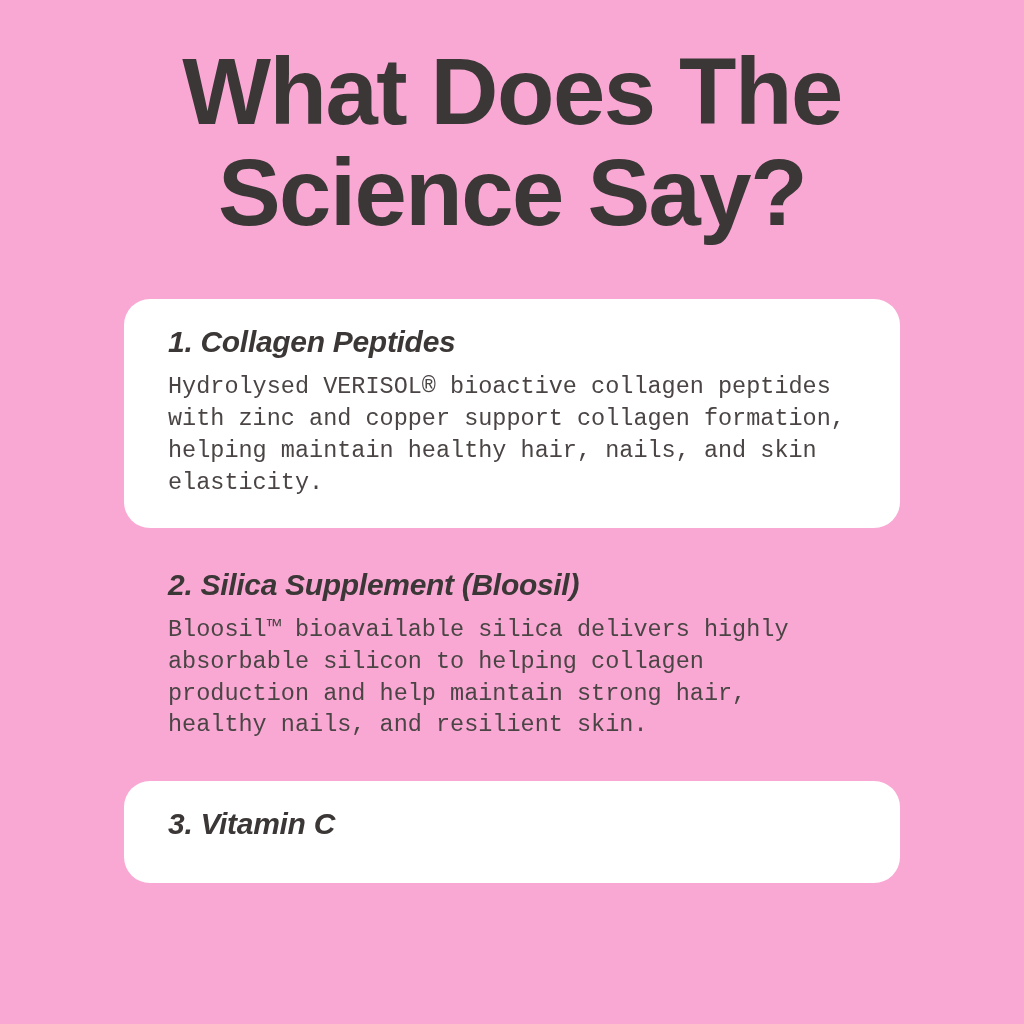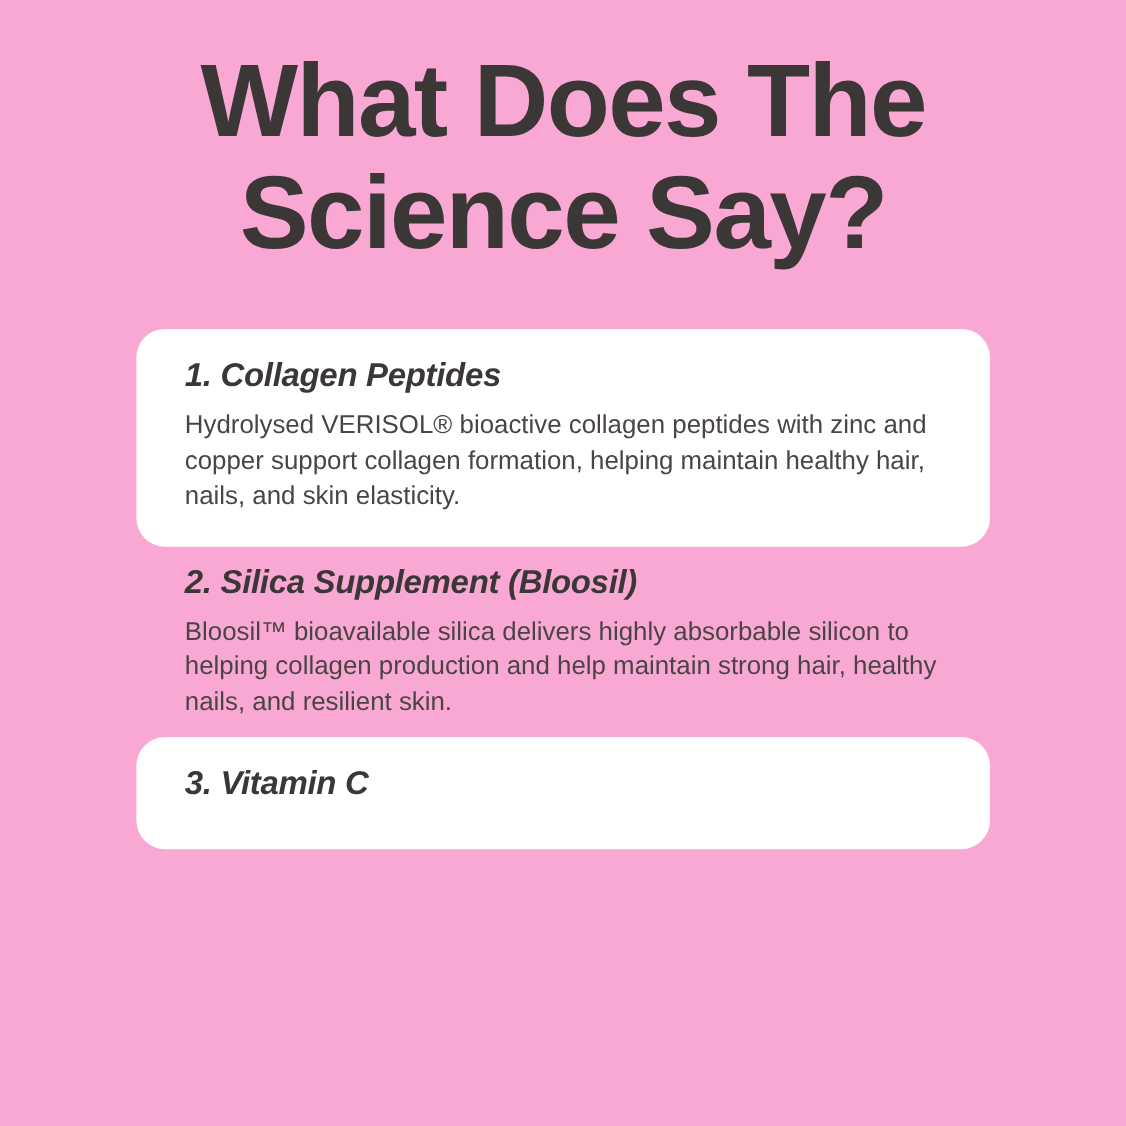--- a/index.html
+++ b/index.html
@@ -37,21 +37,21 @@
     font-weight: 700;
     color: #3b3736;
     letter-spacing: -1.5px;
     margin-top: 2px;
   }
   .cards {
     margin-top: 56px;
     padding: 0 124px;
     display: flex;
     flex-direction: column;
-    gap: 12px;
+    gap: 36px;
   }
   .card {
     border-radius: 26px;
     padding: 26px 44px 30px 44px;
     box-sizing: border-box;
   }
   .card.filled {
     background: #ffffff;
   }
   .card.plain {
@@ -65,20 +65,21 @@
     font-style: italic;
     color: #3b3736;
     letter-spacing: -0.3px;
     margin-bottom: 12px;
   }
   .card-body {
     font-size: 23.5px;
     line-height: 1.35;
     color: #4a4544;
     max-width: 700px;
+    font-family: Liberation Mono, monospace;
   }
 </style>
 </head>
 <body>
 
 <div class="page">
 
   <div class="headline">
     <div class="headline-line1">What Does The</div>
     <div class="headline-line2">Science Say?</div>

